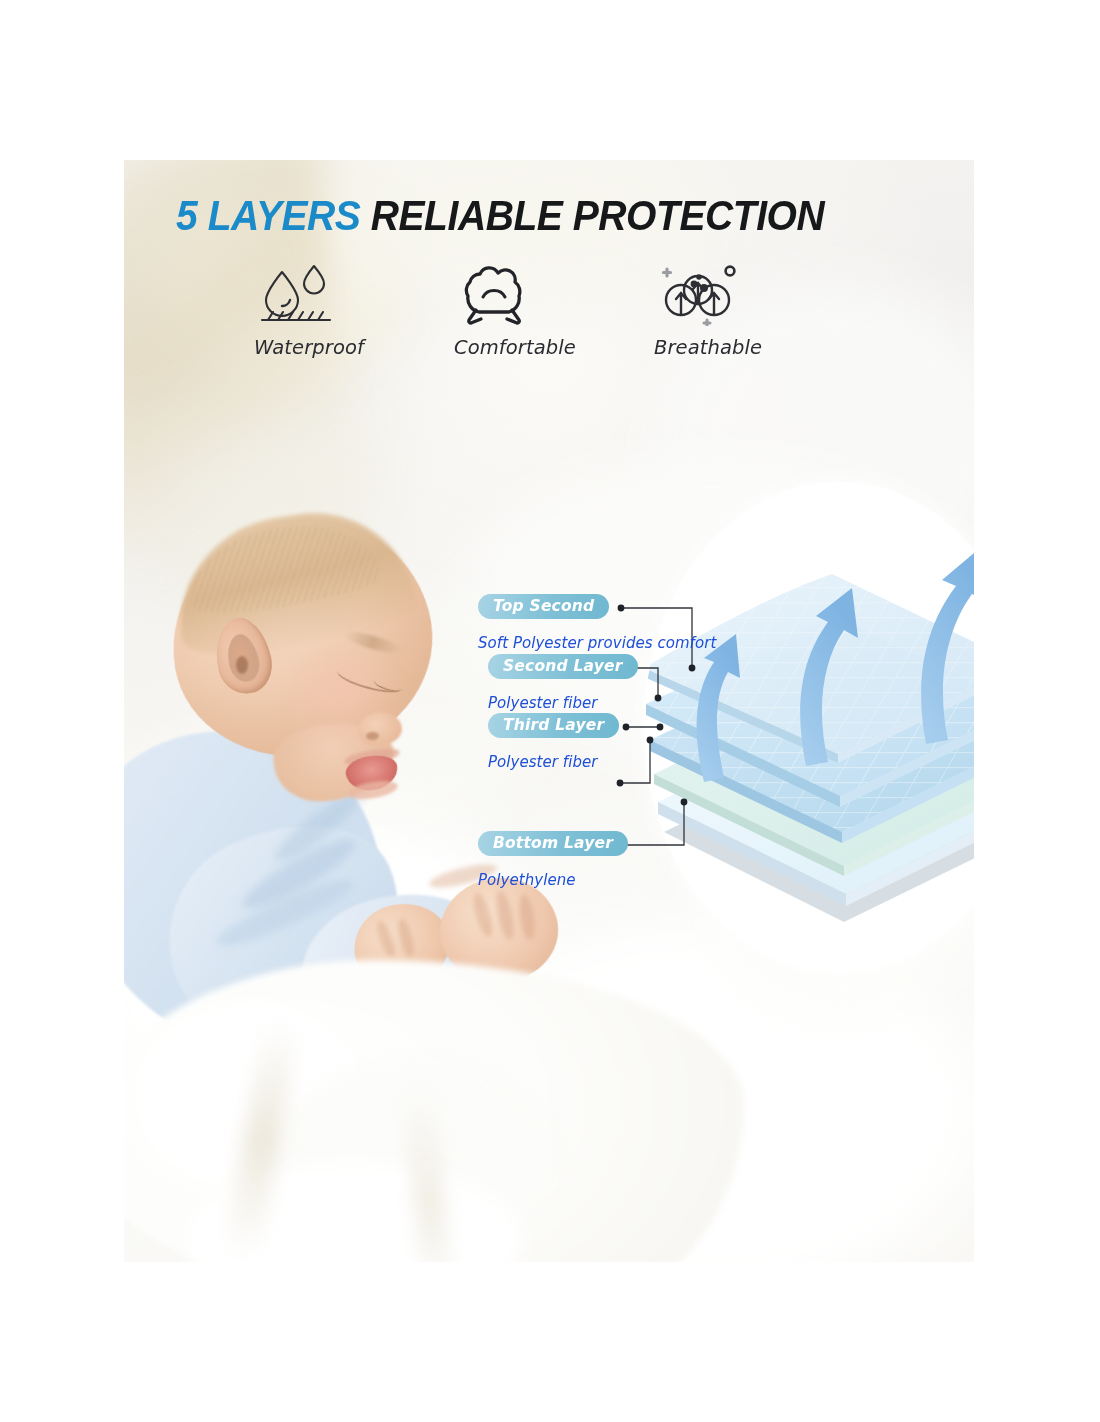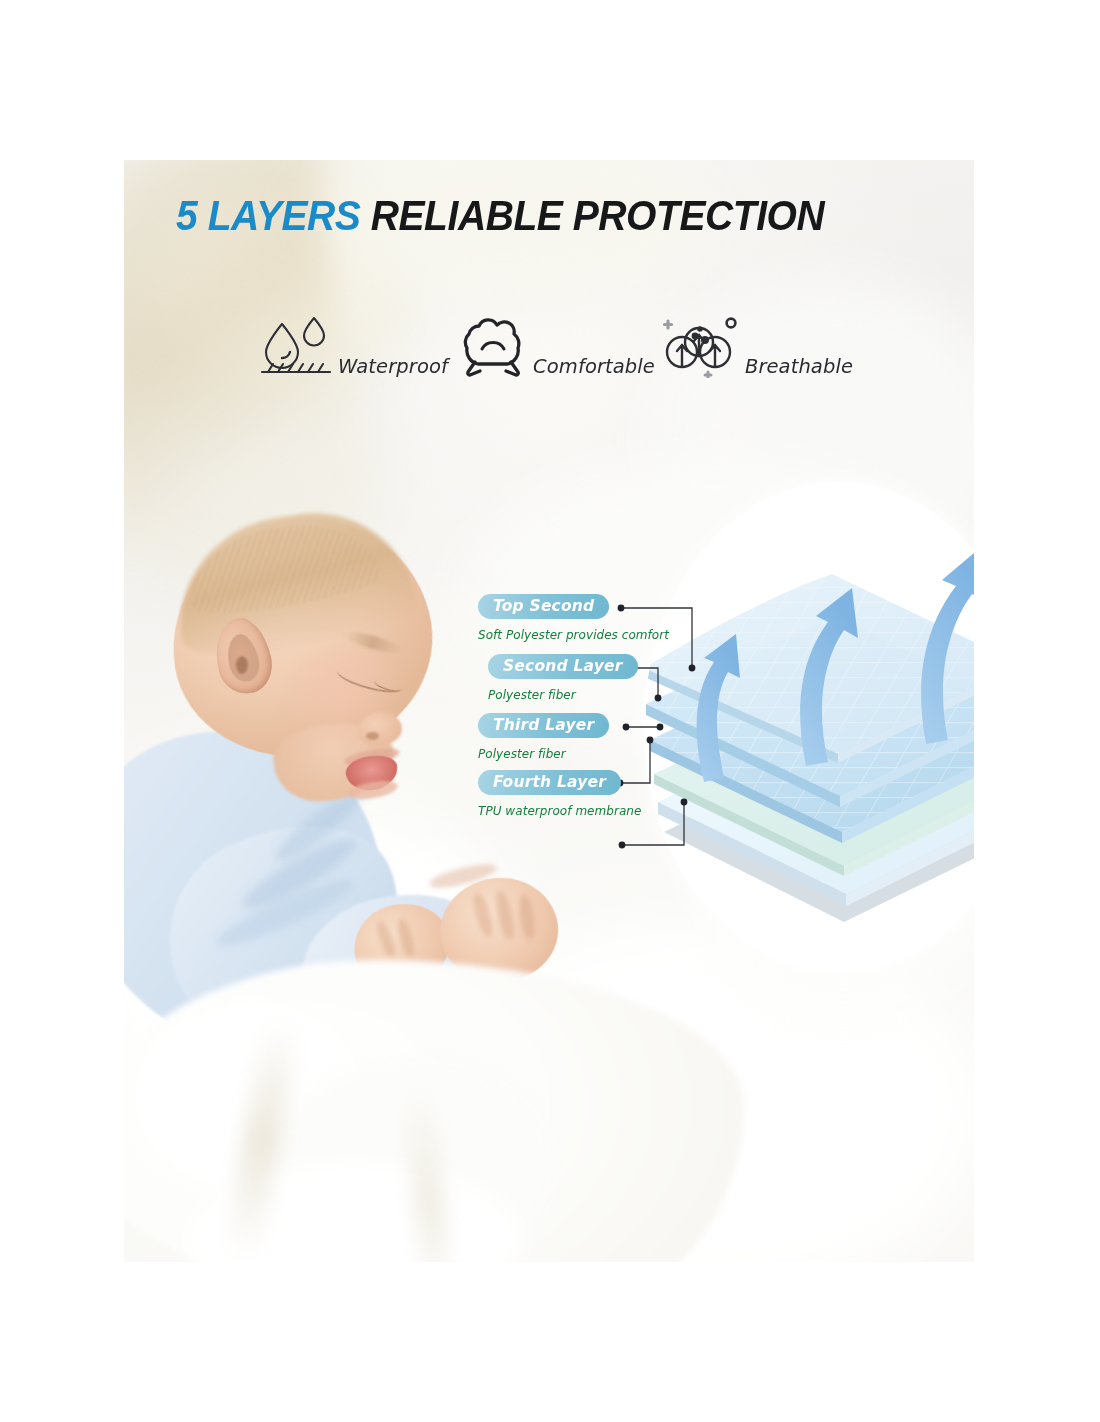--- a/index.html
+++ b/index.html
@@ -140,39 +140,39 @@
   
   #title{position:absolute;left:52px;top:32px;width:760px;height:54px;
     white-space:nowrap;font-weight:700;font-size:42px;letter-spacing:-.5px;
     font-family:"Liberation Sans Narrow","Liberation Sans",sans-serif;
     transform:scaleX(.93);transform-origin:left center;}
   #title .blue{color:#1b8ac9;}
   #title .dark{color:#17181a;}
 
   
   #features{position:absolute;left:130px;top:100px;width:600px;height:118px;display:flex;}
-  .feat{flex:1;display:flex;flex-direction:row;align-items:flex-end;}
+  .feat{flex:1;display:flex;flex-direction:column;align-items:flex-start;}
   .feat-ico{height:66px;display:flex;align-items:flex-end;justify-content:center;}
   .feat-lab{margin-top:10px;font-size:19.5px;color:#2a2c31;letter-spacing:.1px;
     font-family:"DejaVu Sans","Liberation Sans",sans-serif;}
 
   
   #disc{position:absolute;left:520px;top:322px;width:390px;height:490px;
     border-radius:50%;overflow:hidden;
     background:radial-gradient(ellipse at 45% 40%, #ffffff 0%, #ffffff 72%, #fdfdfd 100%);
     box-shadow:0 0 28px rgba(255,255,255,.95), 0 0 0 1px rgba(255,255,255,.6);}
   #disc svg{position:absolute;left:0;top:0;}
 
   
   .callout{position:absolute;}
   .badge{display:inline-block;color:#ffffff;font-size:15.5px;font-weight:600;
     padding:3px 15px 4px 15px;border-radius:40px;letter-spacing:.2px;
     font-family:"DejaVu Sans","Liberation Sans",sans-serif;
     background:linear-gradient(100deg,#a7d4e4 0%,#7fc0d6 55%,#6fb8d0 100%);}
-  .sub{margin-top:9px;font-size:12px;color:#15803d;letter-spacing:.05px;white-space:nowrap;
+  .sub{margin-top:15px;font-size:15px;color:#1d4ed8;letter-spacing:.05px;white-space:nowrap;
     font-family:"DejaVu Sans","Liberation Sans",sans-serif;}
 
   #leaders{position:absolute;left:0;top:0;width:850px;height:1102px;pointer-events:none;}
 </style>
 </head>
 <body>
 
 <div id="frame">
 
   <div class="photo-base"></div>
@@ -384,24 +384,24 @@
   <div class="callout" style="left:354px;top:434px;">
     <div class="badge">Top Second</div>
     <div class="sub">Soft Polyester provides comfort</div>
   </div>
 
   <div class="callout" style="left:364px;top:494px;">
     <div class="badge">Second Layer</div>
     <div class="sub">Polyester fiber</div>
   </div>
 
-  <div class="callout" style="left:354px;top:553px;">
+  <div class="callout" style="left:364px;top:553px;">
     <div class="badge">Third Layer</div>
     <div class="sub">Polyester fiber</div>
   </div>
 
-  <div class="callout" style="left:354px;top:610px;">
-    <div class="badge">Fourth Layer</div>
-    <div class="sub">TPU waterproof membrane</div>
-  </div>
-
+
+  <div class="callout" style="left:354px;top:671px;">
+    <div class="badge">Bottom Layer</div>
+    <div class="sub">Polyethylene</div>
+  </div>
 
 </div>
 
 </body></html>

